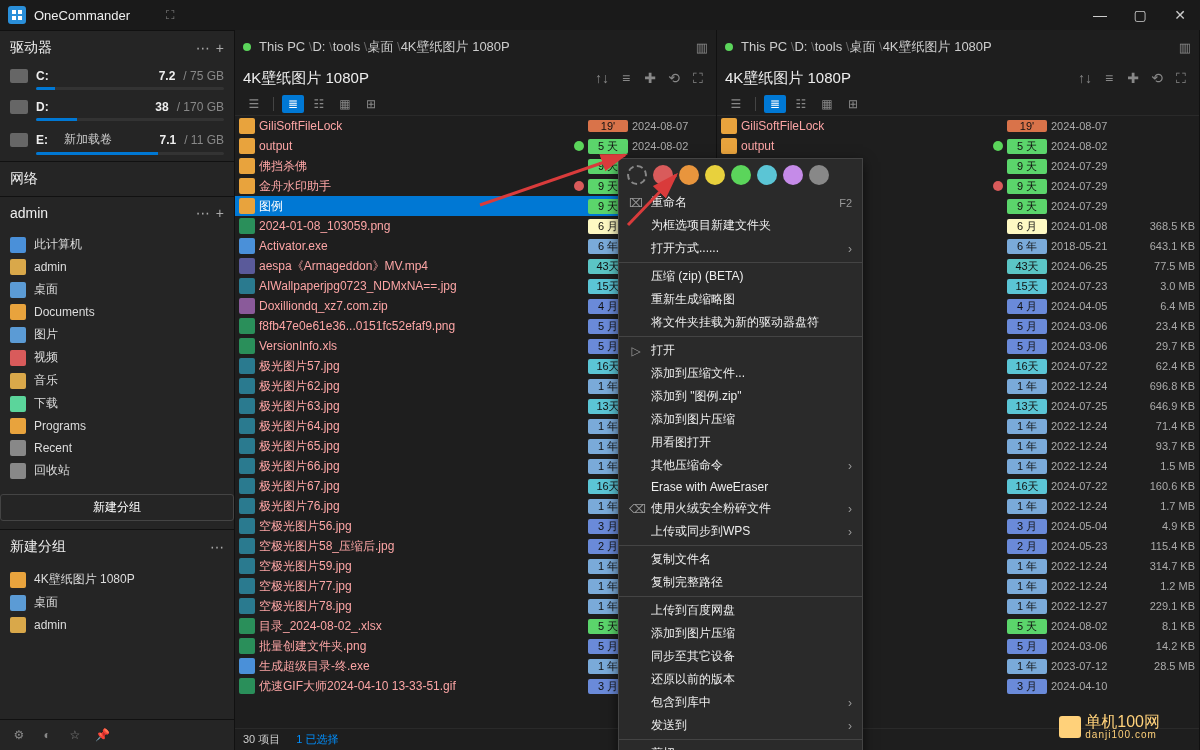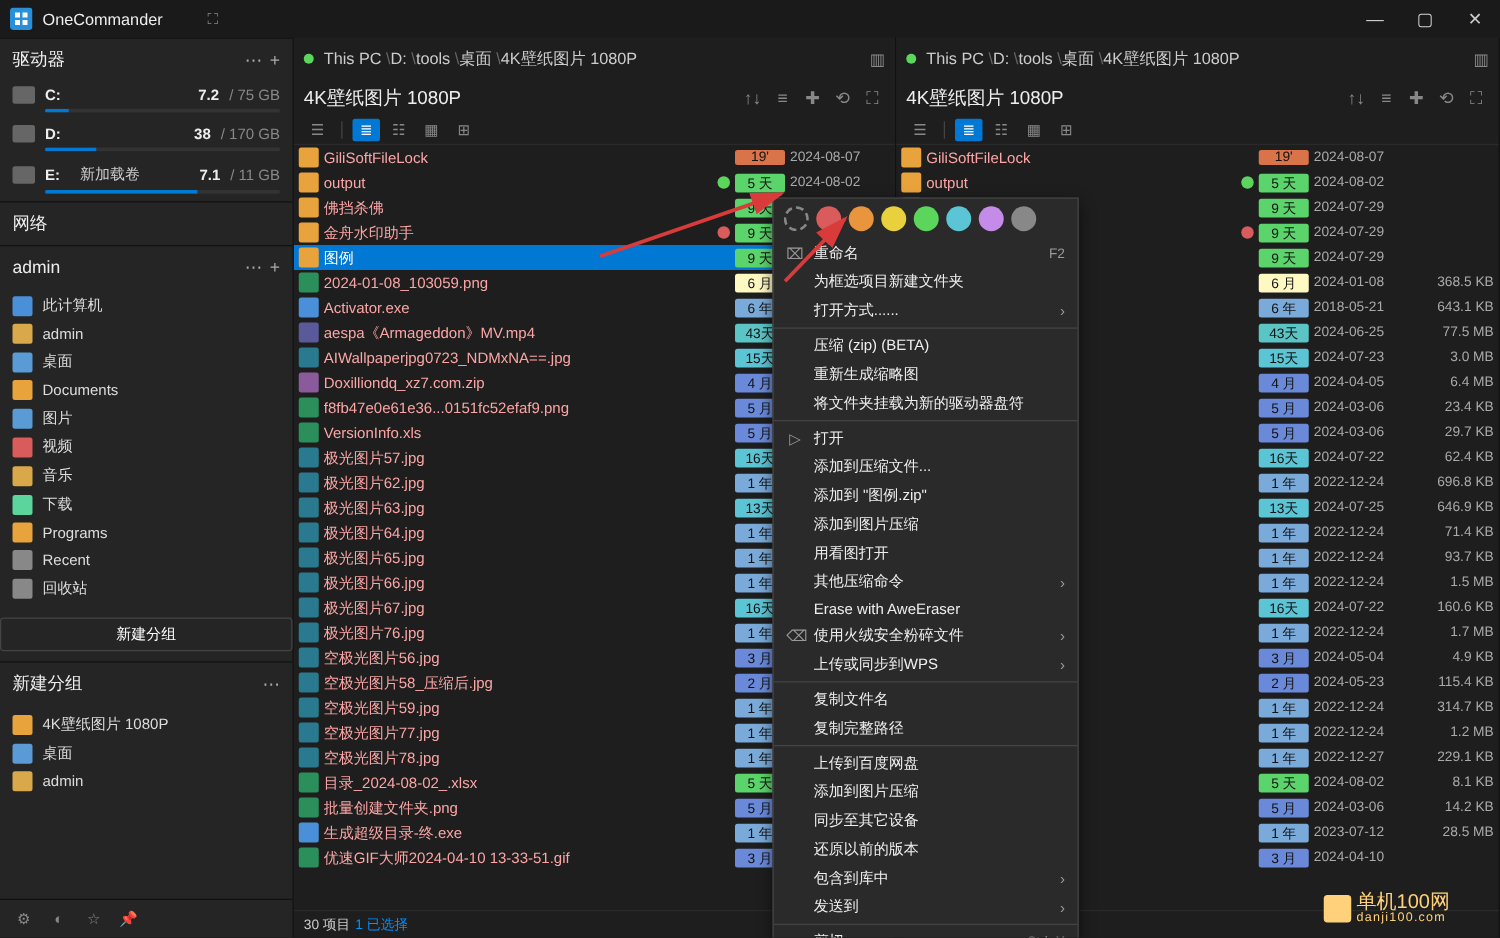--- a/index.html
+++ b/index.html
@@ -219,21 +219,21 @@
 .age-lblue { background: #7aaad9; }
 .age-cyan { background: #5bc5d5; }
 
 .statusbar {
   height: 22px;
   border-top: 1px solid #2a2a2a;
   display: flex;
   align-items: center;
   padding: 0 8px;
   font-size: 11px;
-  gap: 4px;
+  gap: 16px;
 }
 .statusbar .sel { color: #0090ff; }
 .statusbar .si { margin-left: auto; color: #888; }
 
 
 .ctxmenu {
   position: absolute;
   top: 158px;
   left: 618px;
   width: 245px;

